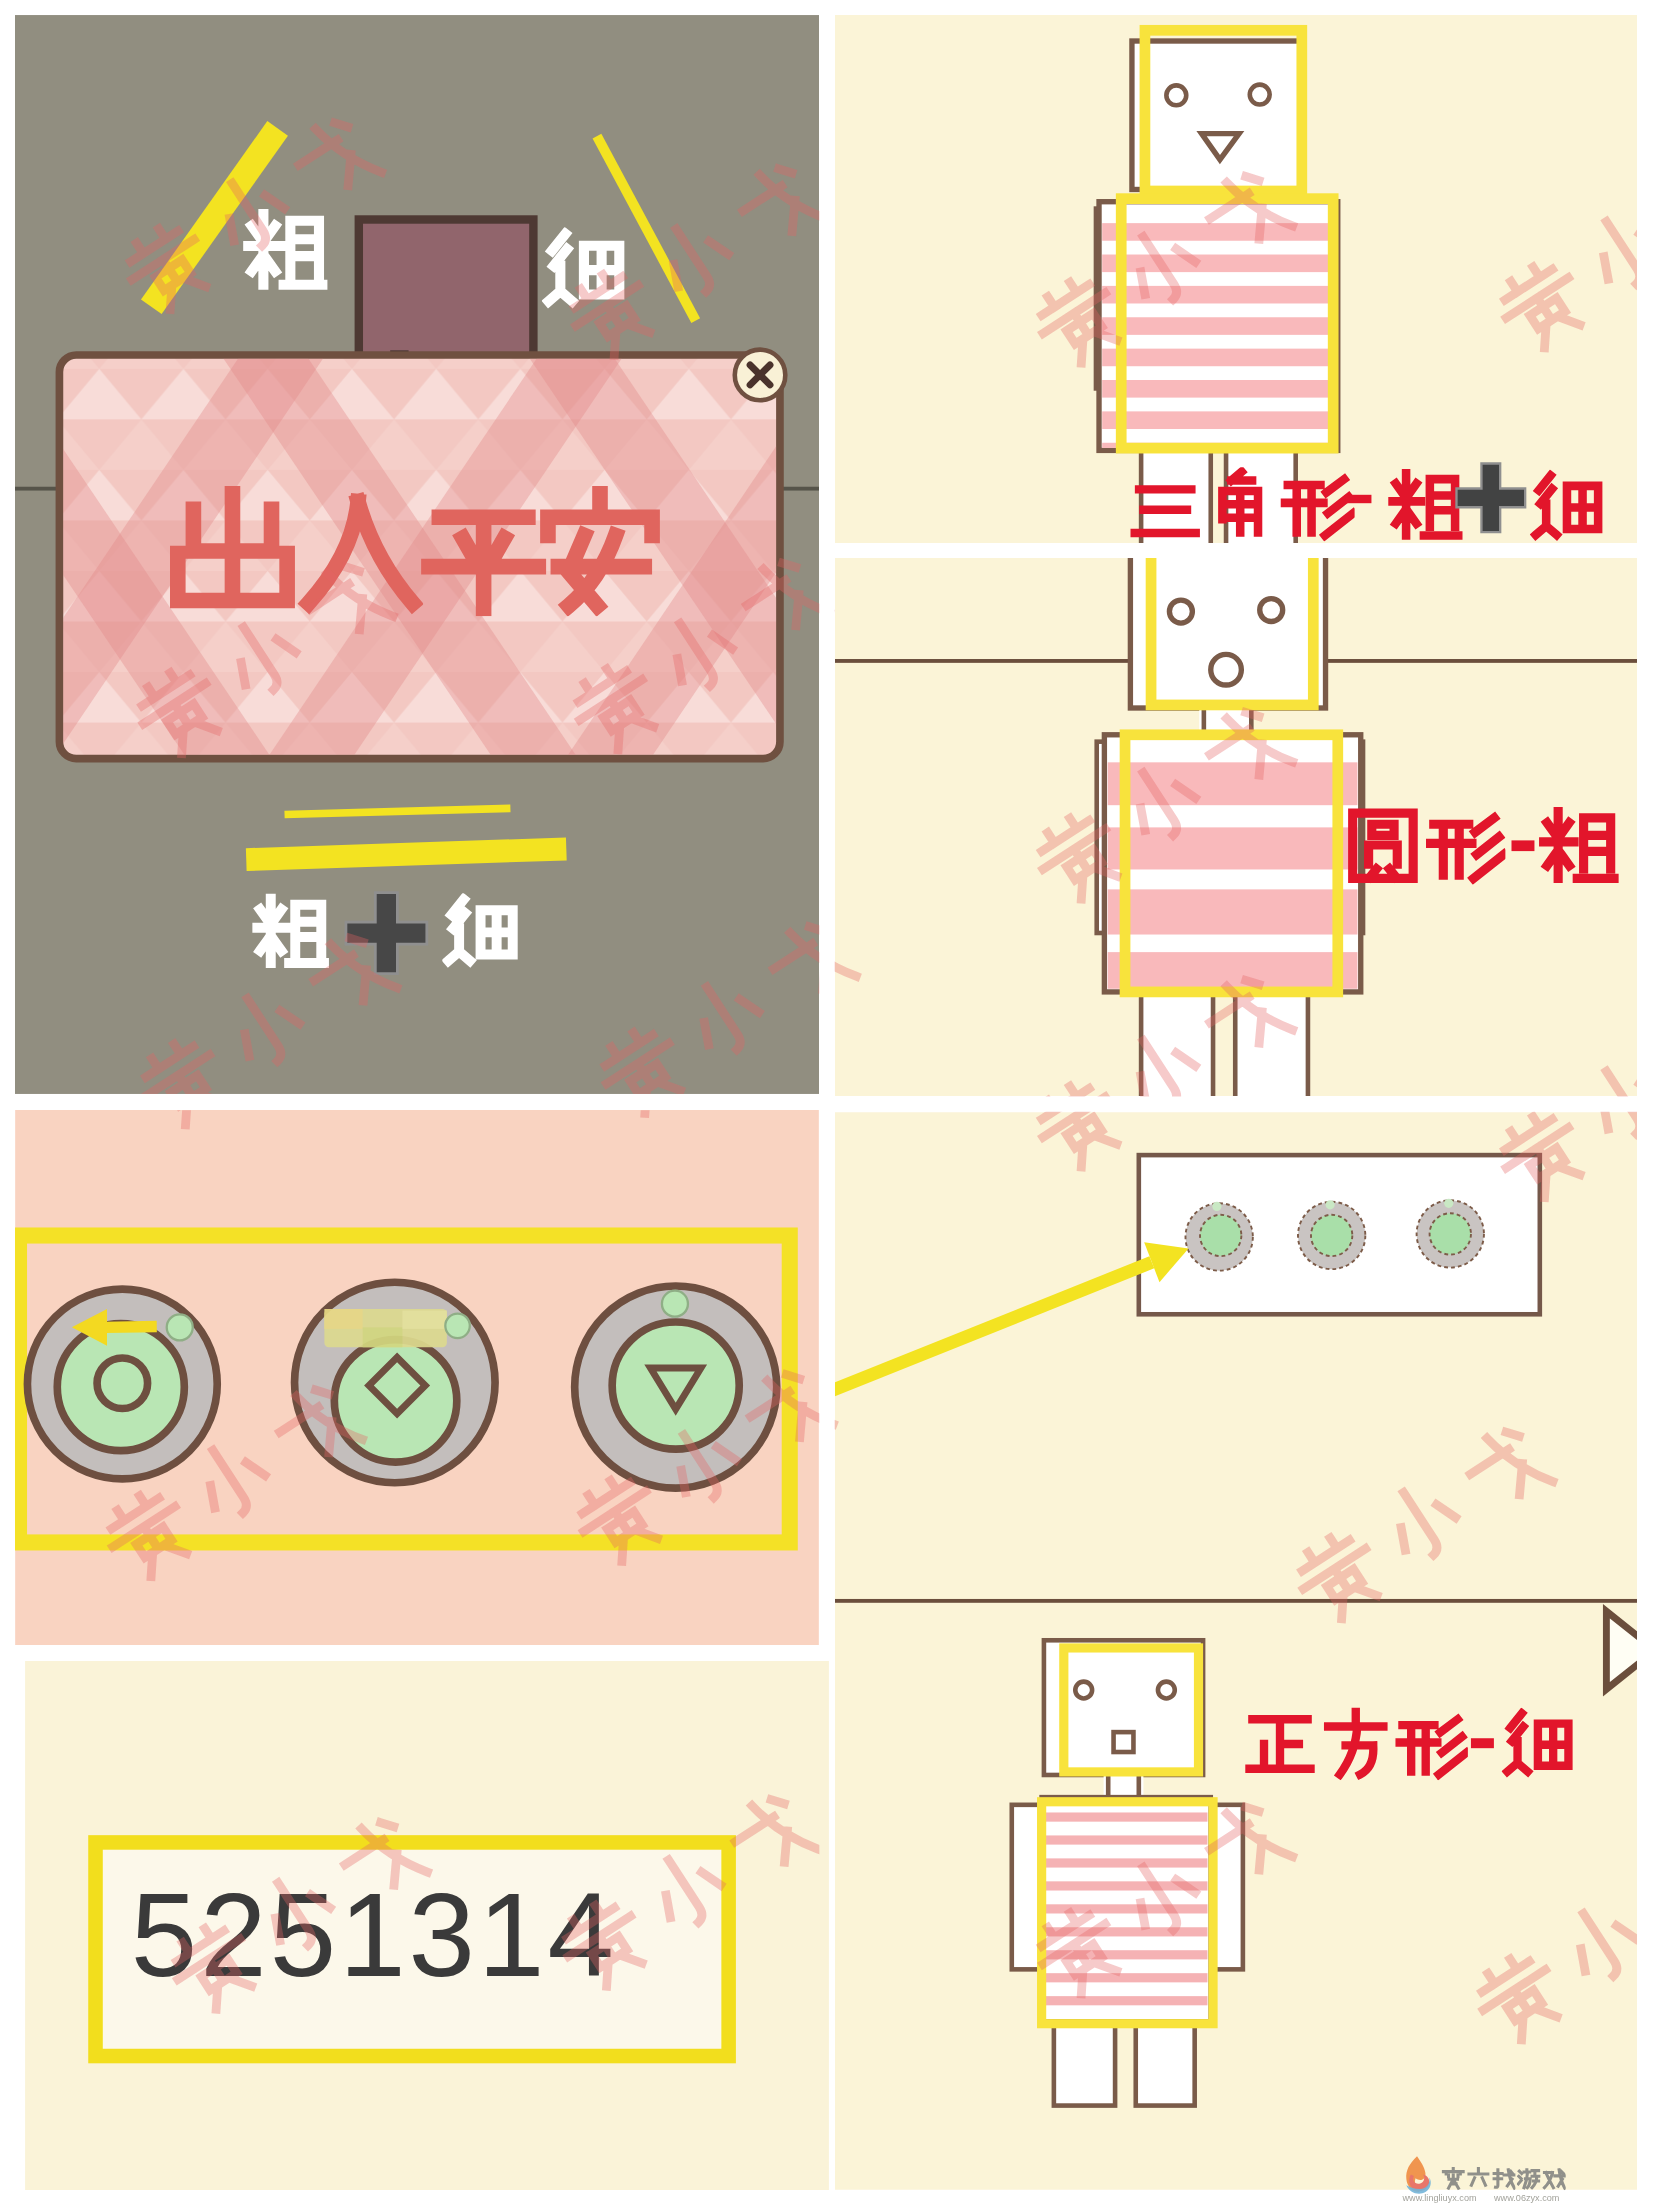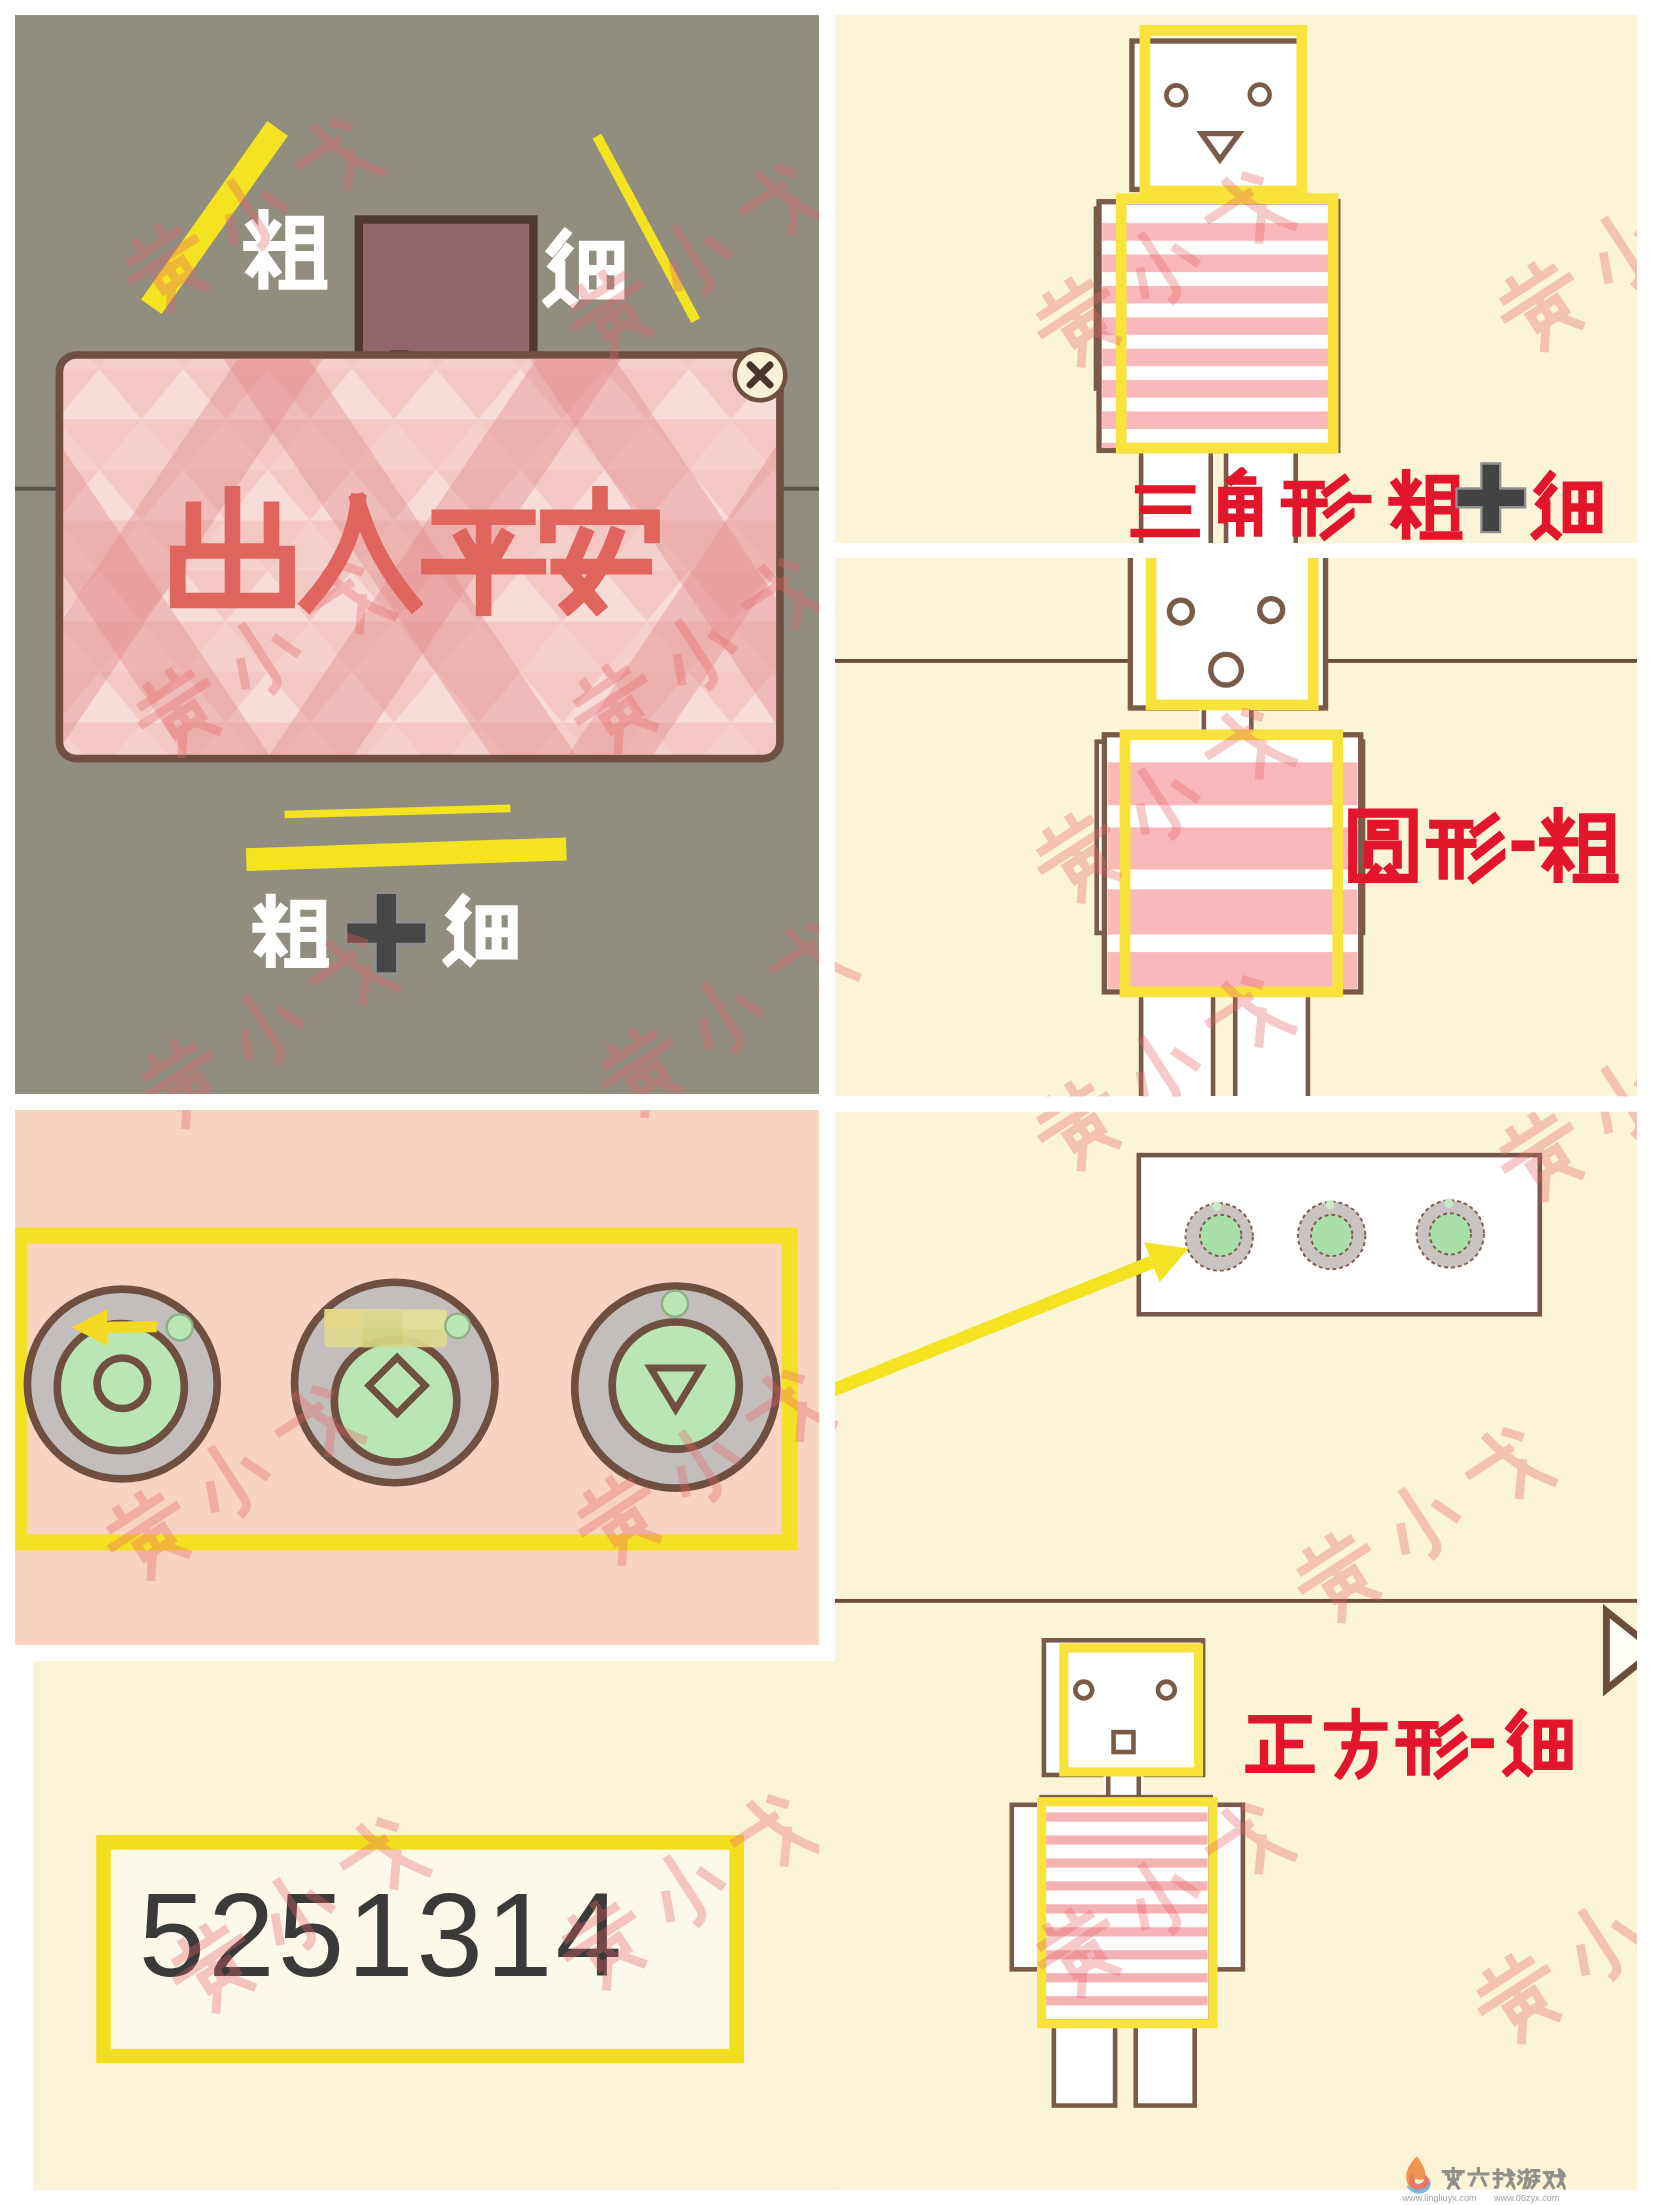--- a/index.html
+++ b/index.html
@@ -177,21 +177,21 @@
 
 <g>
 <circle cx="863" cy="362" r="132" fill="#c3bebc" stroke="#6e4f40" stroke-width="10"></circle>
 <circle cx="863" cy="360" r="83" fill="#b9e6b4" stroke="#6e4f40" stroke-width="10"></circle>
 <path d="M830 337H896L863 391Z" fill="none" stroke="#6e4f40" stroke-width="9" stroke-linejoin="miter"></path>
 <circle cx="862" cy="253" r="17" fill="#b9e6b4" stroke="#8fae86" stroke-width="3"></circle>
 </g>
 </svg>
 </div>
 
-<div class="p" style="left:33px;top:1661px">
+<div class="p" style="left:25px;top:1661px">
 <svg width="804" height="529" viewBox="0 0 1050 691">
 
 <rect width="1050" height="691" fill="#faf3d8"></rect>
 
 <rect x="92" y="237" width="827" height="279" fill="#fcf8ea" stroke="#f2de1d" stroke-width="19"></rect>
 
 <text x="138" y="412" font-size="156" fill="#3a3a3a" letter-spacing="4" font-family="Liberation Sans, sans-serif">5251314</text>
 </svg>
 </div>
 

